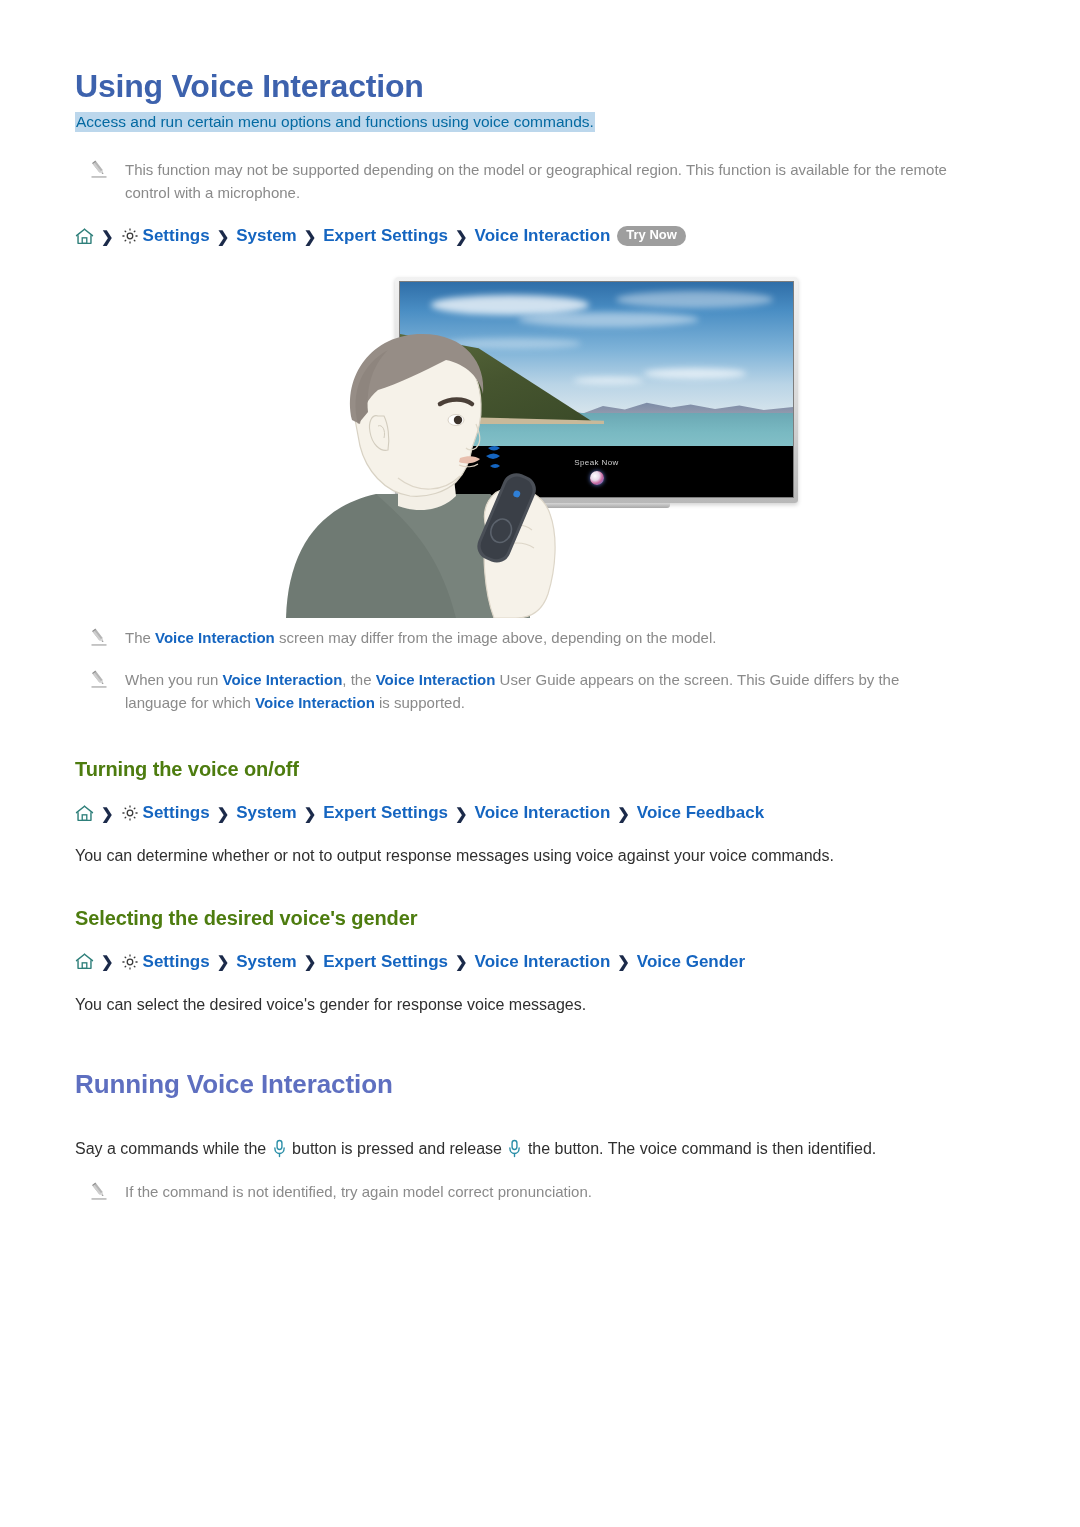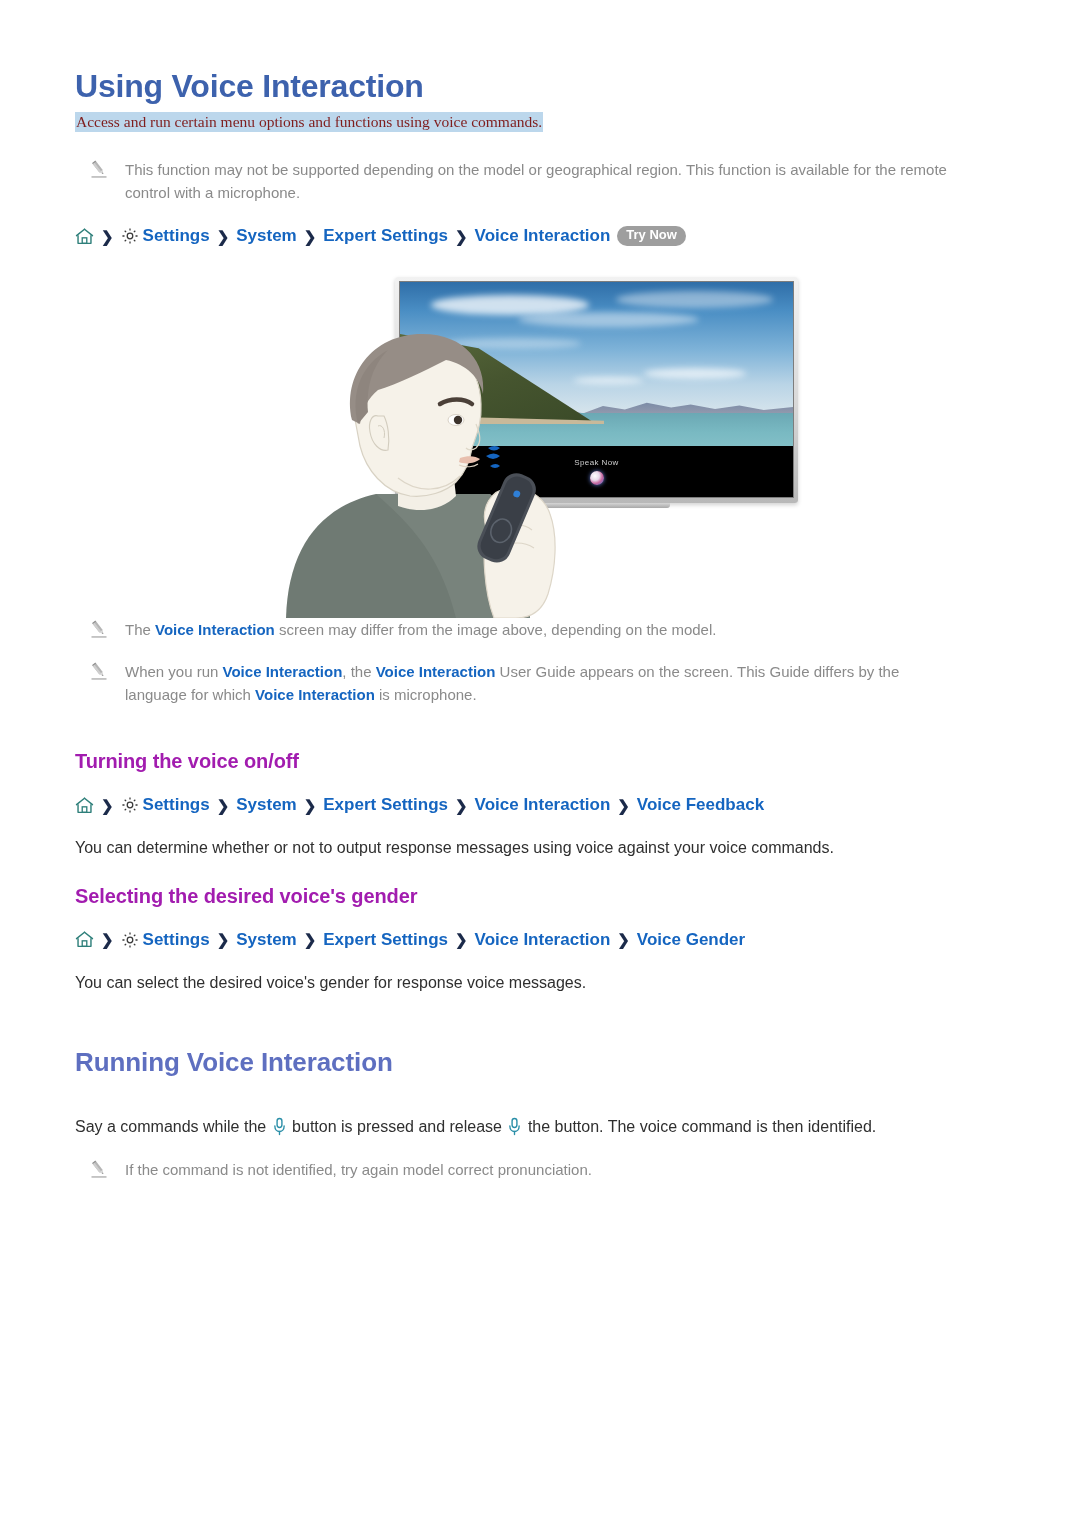--- a/index.html
+++ b/index.html
@@ -36,40 +36,39 @@
 
   .subtitle-wrap {
     margin-top: 7px;
     margin-bottom: 0;
     line-height: 1.25;
   }
   .subtitle {
     display: inline;
     background: #bcd7ec;
     font-size: 15.5px;
-    color: #7f1d1d;
+    color: #0369a1;
     padding: 1px 1px 2px 1px;
     box-decoration-break: clone;
-    font-family: Liberation Serif, serif;
     -webkit-box-decoration-break: clone;
   }
 
   h2.section-title {
     margin: 0;
     font-size: 26px;
     font-weight: 700;
     color: #5e6fc0;
     letter-spacing: -0.1px;
   }
 
   h3.subsection-title {
     margin: 0;
     font-size: 20px;
     font-weight: 700;
-    color: #a21caf;
+    color: #4d7c0f;
     letter-spacing: -0.1px;
   }
 
   
   .note {
     position: relative;
     padding-left: 50px;
     color: #8a8a8a;
     font-size: 15px;
     line-height: 1.55;
@@ -353,21 +352,21 @@
         <g transform="rotate(23 232 190)">
           <rect x="210" y="146" width="34" height="92" rx="14" fill="#4a4f57"></rect>
           <rect x="213" y="149" width="28" height="86" rx="12" fill="#3a3f47"></rect>
           <circle cx="227" cy="166" r="3.4" fill="#2f7fd6"></circle>
           <ellipse cx="227" cy="206" rx="10" ry="12" fill="none" stroke="#5b626c" stroke-width="1.6"></ellipse>
         </g>
       </svg>
     </div>
   </div>
 
-  <div class="note" style="margin-top:0; padding-right:45px;">
+  <div class="note" style="margin-top:8px; padding-right:45px;">
     <span class="pencil-icon">
       <svg viewBox="0 0 20 20" width="20" height="20" aria-hidden="true">
         <g transform="rotate(-38 10 10)">
           <rect x="8.2" y="1.8" width="4.2" height="11.2" fill="#b5b5b5"></rect>
           <rect x="8.2" y="1.8" width="2.1" height="11.2" fill="#cfcfcf"></rect>
           <rect x="8.2" y="1.1" width="4.2" height="1.1" fill="#8e8e8e"></rect>
           <polygon points="8.2,13 12.4,13 10.3,16.6" fill="#d8d8d8"></polygon>
           <polygon points="9.6,15.2 11,15.2 10.3,16.6" fill="#6e6e6e"></polygon>
         </g>
         <rect x="2.5" y="17.2" width="15" height="1.5" fill="#b5b5b5"></rect>
@@ -382,21 +381,21 @@
         <g transform="rotate(-38 10 10)">
           <rect x="8.2" y="1.8" width="4.2" height="11.2" fill="#b5b5b5"></rect>
           <rect x="8.2" y="1.8" width="2.1" height="11.2" fill="#cfcfcf"></rect>
           <rect x="8.2" y="1.1" width="4.2" height="1.1" fill="#8e8e8e"></rect>
           <polygon points="8.2,13 12.4,13 10.3,16.6" fill="#d8d8d8"></polygon>
           <polygon points="9.6,15.2 11,15.2 10.3,16.6" fill="#6e6e6e"></polygon>
         </g>
         <rect x="2.5" y="17.2" width="15" height="1.5" fill="#b5b5b5"></rect>
       </svg>
     </span>
-    <span>When you run </span><b>Voice Interaction</b><span>, the </span><b>Voice Interaction</b><span> User Guide appears on the screen. This Guide differs by the language for which </span><b>Voice Interaction</b><span> is microphone.</span>
+    <span>When you run </span><b>Voice Interaction</b><span>, the </span><b>Voice Interaction</b><span> User Guide appears on the screen. This Guide differs by the language for which </span><b>Voice Interaction</b><span> is supported.</span>
   </div>
 
 
   <h3 class="subsection-title" style="margin-top:44px;">Turning the voice on/off</h3>
 
   <div class="breadcrumb" style="margin-top:22px;">
     <span class="home-icon">
       <svg viewBox="0 0 20 20" width="19" height="19" aria-hidden="true">
         <path d="M10 2.3 L18.4 9.1" stroke="#2e7f7a" stroke-width="1.5" fill="none" stroke-linecap="round"></path>
         <path d="M10 2.3 L1.6 9.1" stroke="#2e7f7a" stroke-width="1.5" fill="none" stroke-linecap="round"></path>
@@ -421,21 +420,21 @@
     <span class="chev">❯</span>
     <span class="crumb">Expert Settings</span>
     <span class="chev">❯</span>
     <span class="crumb">Voice Interaction</span>
     <span class="chev">❯</span>
     <span class="crumb">Voice Feedback</span>
   </div>
 
   <p class="body-text" style="margin-top:20px;">You can determine whether or not to output response messages using voice against your voice commands.</p>
 
-  <h3 class="subsection-title" style="margin-top:24px;">Selecting the desired voice's gender</h3>
+  <h3 class="subsection-title" style="margin-top:38px;">Selecting the desired voice's gender</h3>
 
   <div class="breadcrumb" style="margin-top:22px;">
     <span class="home-icon">
       <svg viewBox="0 0 20 20" width="19" height="19" aria-hidden="true">
         <path d="M10 2.3 L18.4 9.1" stroke="#2e7f7a" stroke-width="1.5" fill="none" stroke-linecap="round"></path>
         <path d="M10 2.3 L1.6 9.1" stroke="#2e7f7a" stroke-width="1.5" fill="none" stroke-linecap="round"></path>
         <path d="M3.2 8.6 V17.2 H16.8 V8.6" stroke="#2e7f7a" stroke-width="1.5" fill="none" stroke-linejoin="round"></path>
         <rect x="7.6" y="11.4" width="4.8" height="5.8" fill="none" stroke="#2e7f7a" stroke-width="1.4"></rect>
       </svg>
     </span>

